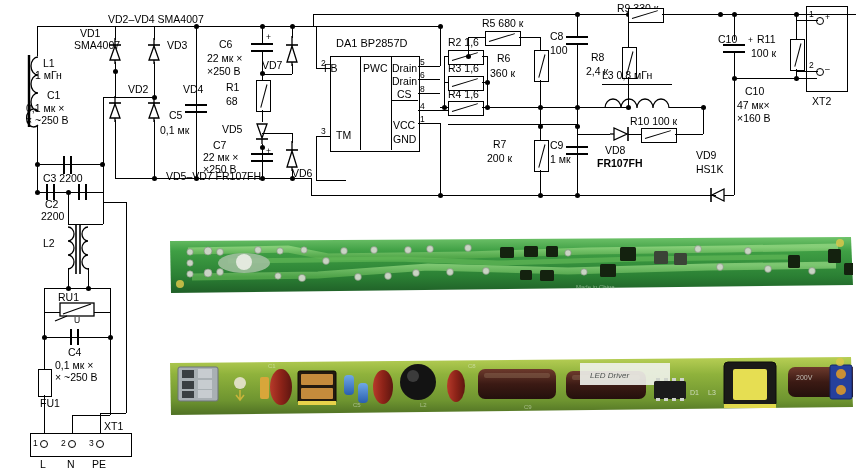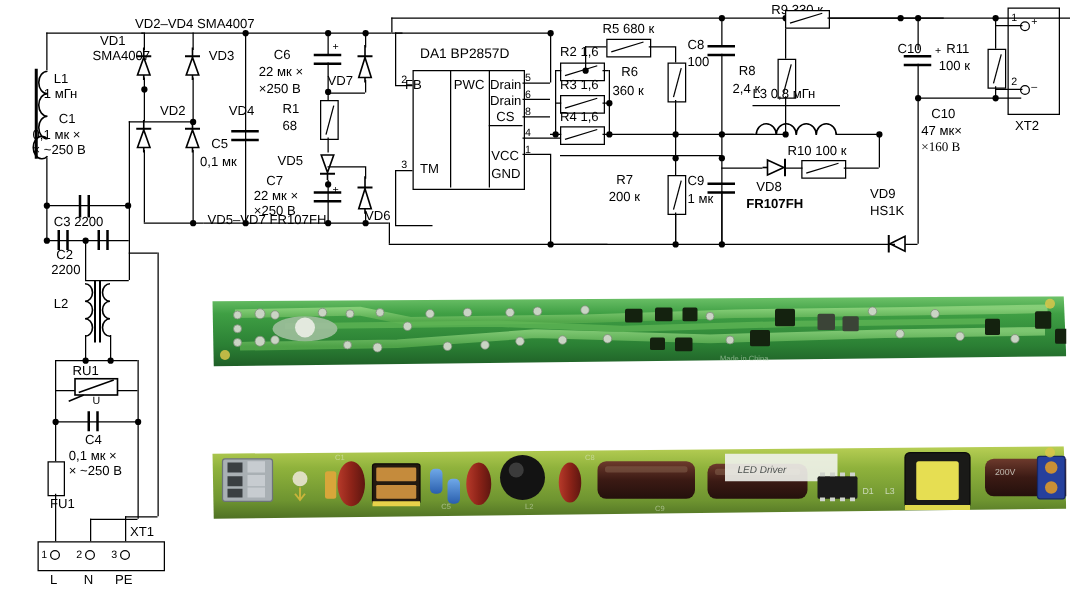--- a/index.html
+++ b/index.html
@@ -453,21 +453,21 @@
   <div class="lbl" style="left:751px;top:48px;">100 к</div>
   <div class="res-v" style="left:790px;top:39px;"></div>
   <div class="v" style="left:796px;top:14px;height:25px;"></div>
   <div class="v" style="left:796px;top:69px;height:12px;"></div>
   <div class="dot" style="left:794px;top:12px;"></div>
   <div class="dot" style="left:794px;top:76px;"></div>
 
   <div class="h" style="left:734px;top:78px;width:83px;"></div>
   <div class="lbl" style="left:745px;top:86px;">C10</div>
   <div class="lbl" style="left:737px;top:100px;">47 мк×</div>
-  <div class="lbl" style="left:737px;top:113px;font-family:Liberation Serif, serif;">×160 В</div>
+  <div class="lbl" style="left:737px;top:113px;">×160 В</div>
 
   <div class="box" style="left:806px;top:6px;width:40px;height:84px;"></div>
   <div class="lbl sm" style="left:809px;top:9px;">1</div>
   <div class="ring" style="left:816px;top:17px;"></div>
   <div class="lbl sm" style="left:825px;top:12px;">+</div>
   <div class="lbl sm" style="left:809px;top:60px;">2</div>
   <div class="ring" style="left:816px;top:68px;"></div>
   <div class="lbl sm" style="left:825px;top:64px;">–</div>
   <div class="lbl" style="left:812px;top:96px;">XT2</div>
   <div class="h" style="left:796px;top:20px;width:22px;"></div>

